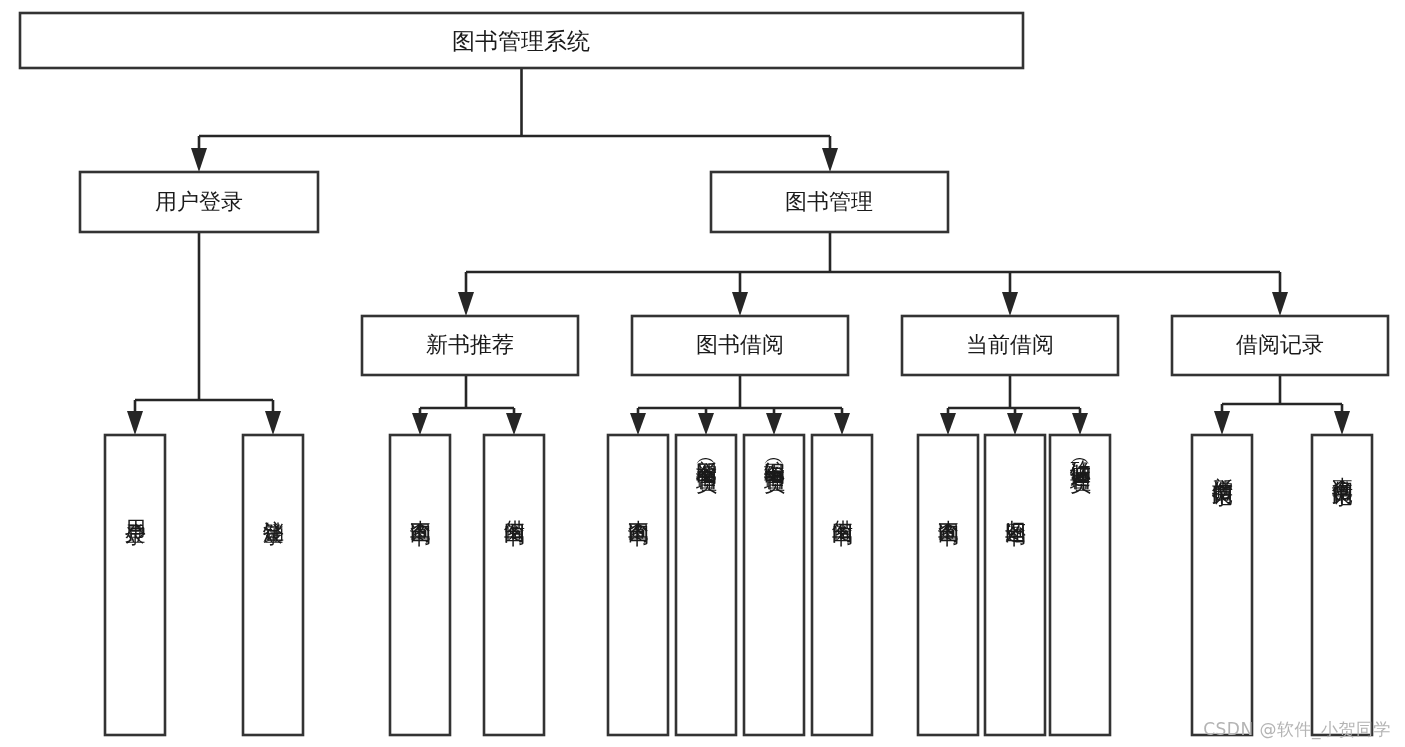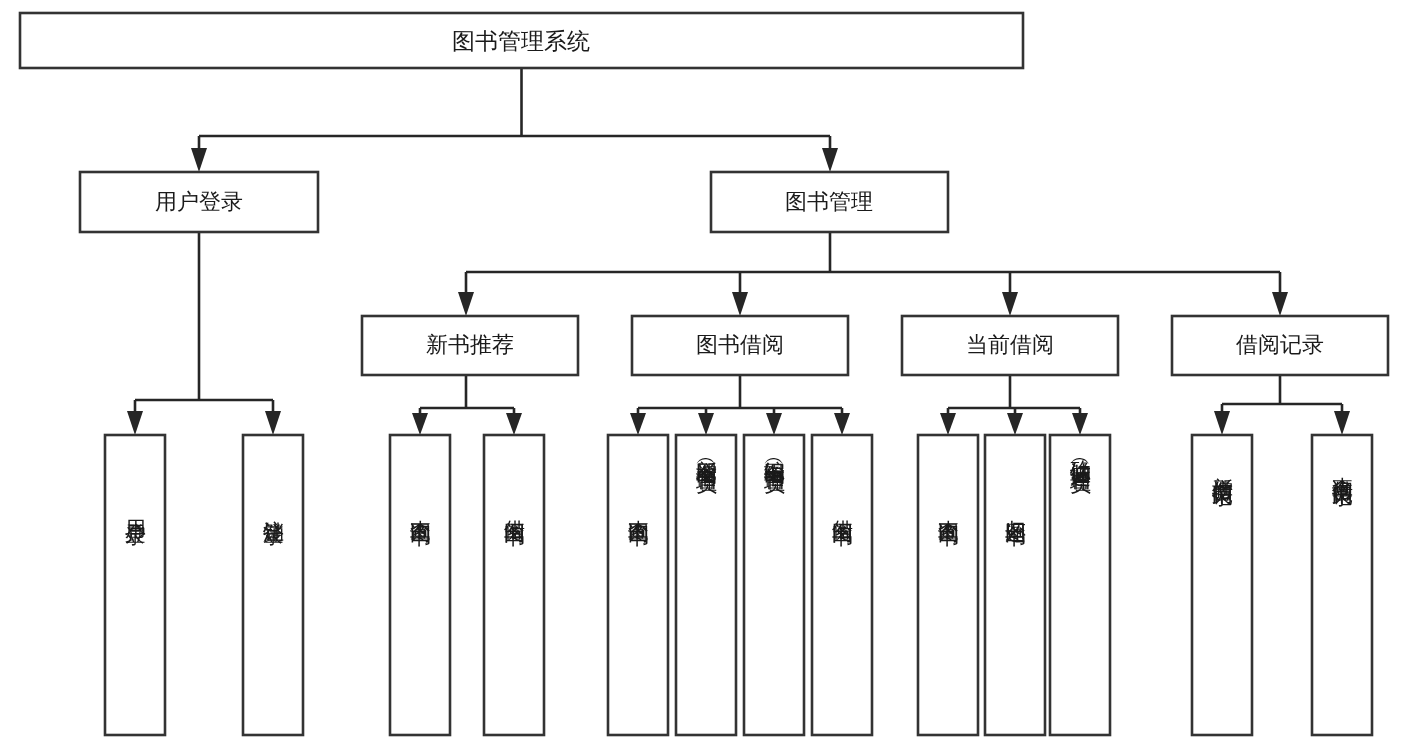--- a/index.html
+++ b/index.html
@@ -256,14 +256,15 @@
   <div class="leaf-label-wrap" style="left:1050px; top:443px; width:60px; height:292px;">
     <span class="leaf-label">确认归还（管理员）</span>
   </div>
   <div class="leaf-label-wrap" style="left:1192px; top:460px; width:60px; height:275px;">
     <span class="leaf-label">新增借阅记录</span>
   </div>
   <div class="leaf-label-wrap" style="left:1312px; top:460px; width:60px; height:275px;">
     <span class="leaf-label">查询借阅记录</span>
   </div>
 
+  <div class="watermark">CSDN @软件_小贺同学</div>
 
 </div>
 
 </body></html>

